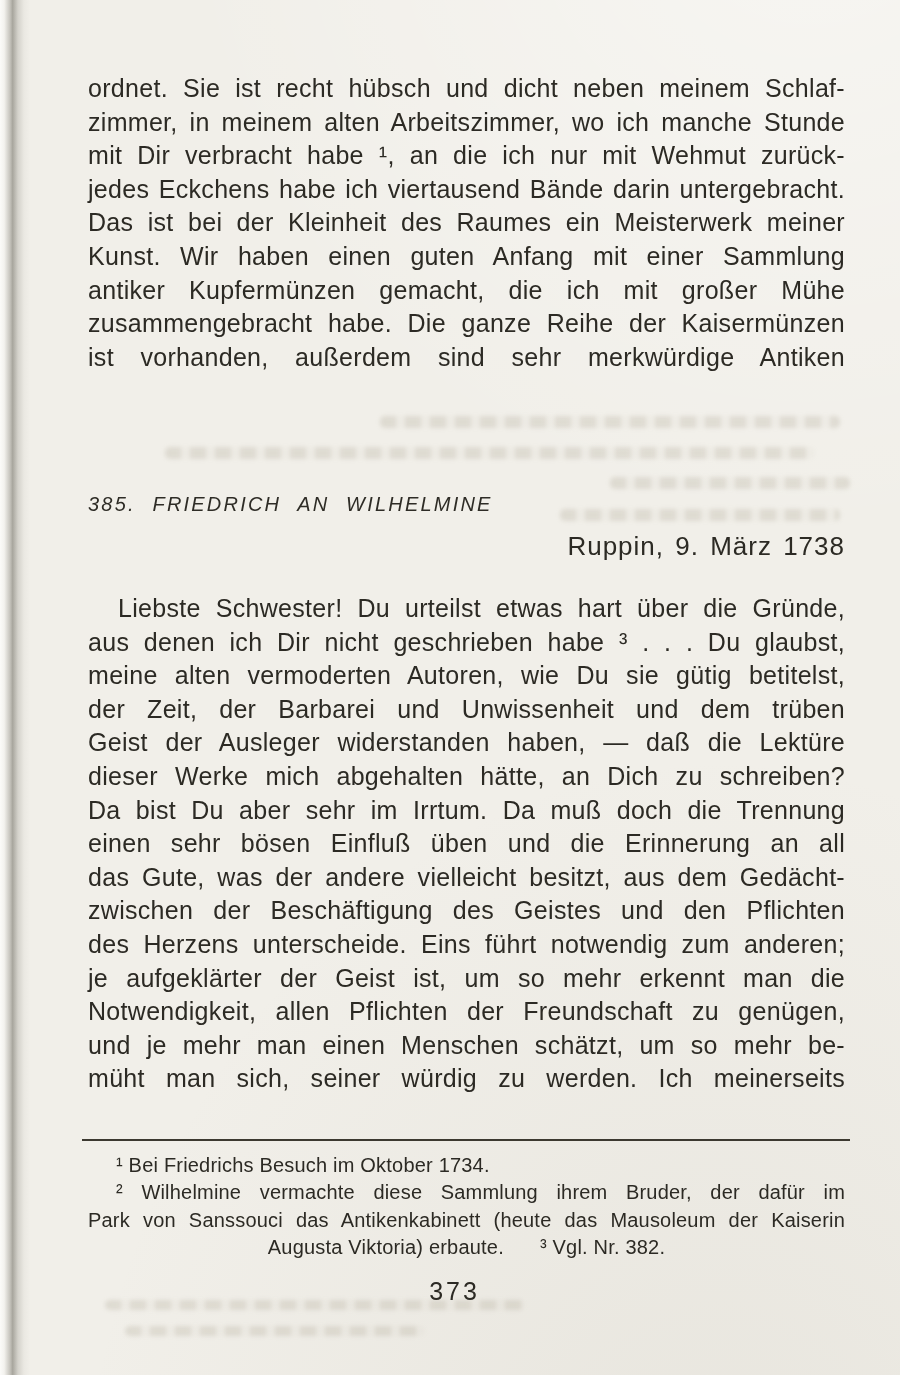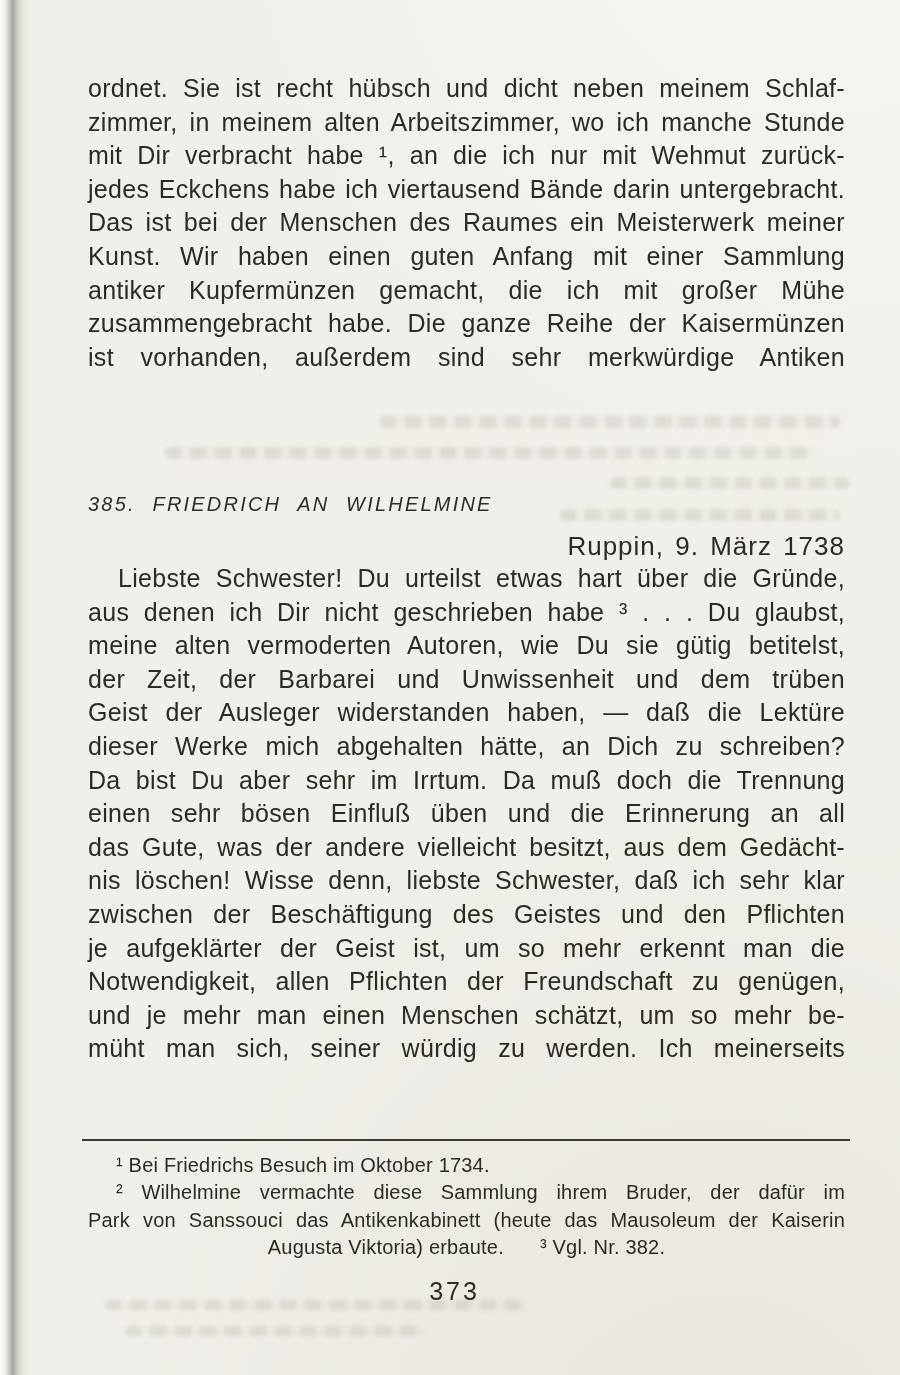--- a/index.html
+++ b/index.html
@@ -23,21 +23,21 @@
   .content { position: absolute; left: 88px; top: 0; width: 757px; height: 100%; }
   .block { position: absolute; left: 0; width: 100%; }
 
   .main-lines { font-size: 25px; letter-spacing: 0.3px; }
   .main-lines .tline {
     height: 33.6px; line-height: 33.6px;
     text-align: justify; text-align-last: justify;
     white-space: normal; overflow: visible;
   }
   .leftlast .tline.is-last { text-align-last: left; }
-  .indent-first .tline:first-child { text-indent: 30px; }
+  .indent-first .tline:first-child { text-indent: 30px; margin-top: 30px; }
 
   .heading {
     font-style: italic; font-size: 20px;
     letter-spacing: 2.2px; word-spacing: 9px;
     line-height: 34px; color: #2e2c26;
   }
   .dateline {
     font-size: 26px; text-align: right;
     letter-spacing: 1px; word-spacing: 3px; line-height: 34px;
   }
@@ -82,43 +82,43 @@
   <div class="bleed" style="top:1300px; left:105px; width:420px; height:10px;"></div>
   <div class="bleed" style="top:1326px; left:125px; width:300px; height:10px;"></div>
 
   <div class="content">
 
     <div class="block main-lines leftlast" style="top:72px">
         <div class="tline">ordnet. Sie ist recht hübsch und dicht neben meinem Schlaf-</div>
         <div class="tline">zimmer, in meinem alten Arbeitszimmer, wo ich manche Stunde</div>
         <div class="tline">mit Dir verbracht habe ¹, an die ich nur mit Wehmut zurück-</div>
         <div class="tline">jedes Eckchens habe ich viertausend Bände darin untergebracht.</div>
-        <div class="tline">Das ist bei der Menschen des Raumes ein Meisterwerk meiner</div>
+        <div class="tline">Das ist bei der Kleinheit des Raumes ein Meisterwerk meiner</div>
         <div class="tline">Kunst. Wir haben einen guten Anfang mit einer Sammlung</div>
         <div class="tline">antiker Kupfermünzen gemacht, die ich mit großer Mühe</div>
         <div class="tline">zusammengebracht habe. Die ganze Reihe der Kaisermünzen</div>
         <div class="tline">ist vorhanden, außerdem sind sehr merkwürdige Antiken</div>
       </div>
 
     <div class="block heading" style="top:487px">385. FRIEDRICH AN WILHELMINE</div>
 
     <div class="block dateline" style="top:529px">Ruppin, 9. März 1738</div>
 
     <div class="block main-lines indent-first" style="top:562px">
         <div class="tline">Liebste Schwester! Du urteilst etwas hart über die Gründe,</div>
         <div class="tline">aus denen ich Dir nicht geschrieben habe ³ . . . Du glaubst,</div>
         <div class="tline">meine alten vermoderten Autoren, wie Du sie gütig betitelst,</div>
         <div class="tline">der Zeit, der Barbarei und Unwissenheit und dem trüben</div>
         <div class="tline">Geist der Ausleger widerstanden haben, — daß die Lektüre</div>
         <div class="tline">dieser Werke mich abgehalten hätte, an Dich zu schreiben?</div>
         <div class="tline">Da bist Du aber sehr im Irrtum. Da muß doch die Trennung</div>
         <div class="tline">einen sehr bösen Einfluß üben und die Erinnerung an all</div>
         <div class="tline">das Gute, was der andere vielleicht besitzt, aus dem Gedächt-</div>
-        <div class="tline">nis löschen! Wisse denn, liebste Schwester, daß ich sehr klar</div>
         <div class="tline">zwischen der Beschäftigung des Geistes und den Pflichten</div>
+        <div class="tline">des Herzens unterscheide. Eins führt notwendig zum anderen;</div>
         <div class="tline">je aufgeklärter der Geist ist, um so mehr erkennt man die</div>
         <div class="tline">Notwendigkeit, allen Pflichten der Freundschaft zu genügen,</div>
         <div class="tline">und je mehr man einen Menschen schätzt, um so mehr be-</div>
         <div class="tline is-last">müht man sich, seiner würdig zu werden. Ich meinerseits</div>
       </div>
 
     <div class="rule" style="top:1139px"></div>
 
     <div class="block footnotes" style="top:1152px">
       <div class="fn-line fn-indent">¹ Bei Friedrichs Besuch im Oktober 1734.</div>

